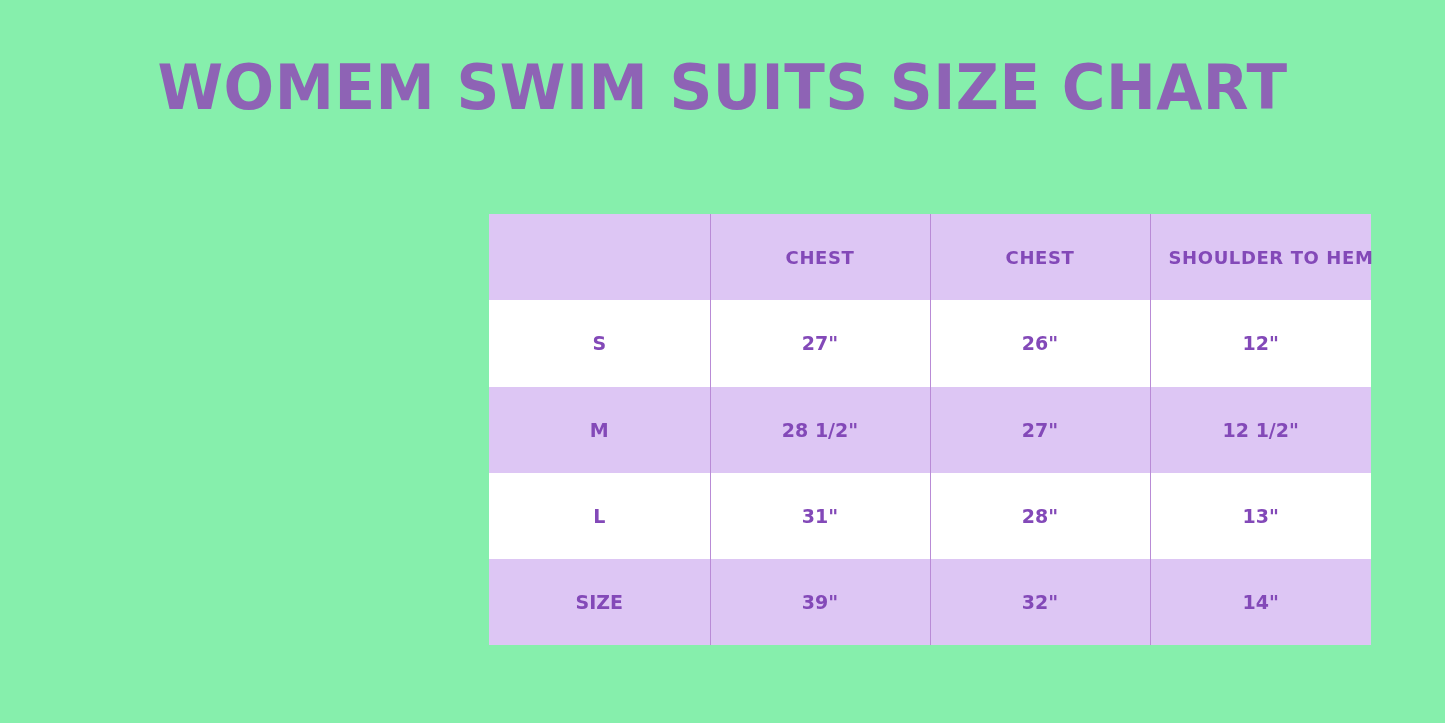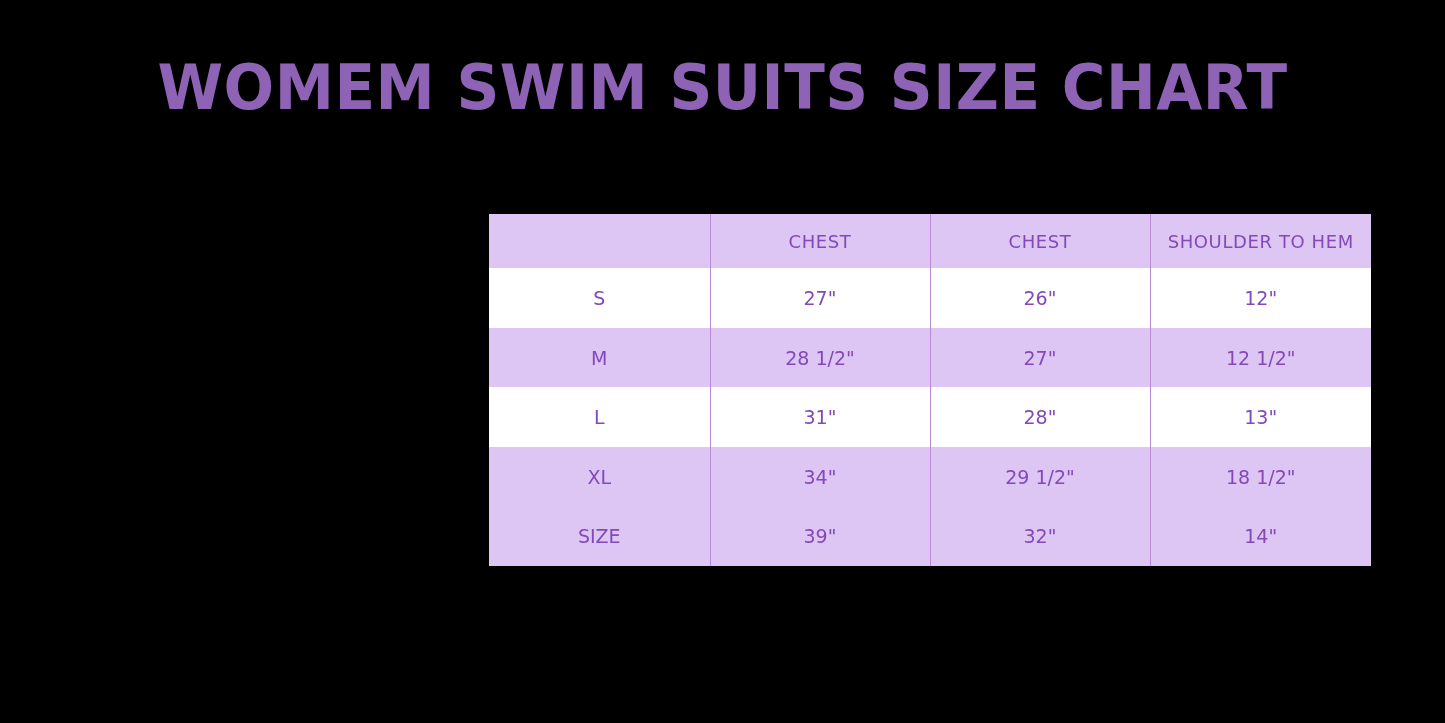--- a/index.html
+++ b/index.html
@@ -11,21 +11,21 @@
     height: 723px;
     background: #ffffff;
     font-family: "Liberation Sans", sans-serif;
     overflow: hidden;
     position: relative;
   }
 
   .page {
     position: absolute;
     inset: 0;
-    background: #000000;
+    background: #86efac;
   }
 
   
   .title {
     position: absolute;
     left: 0;
     right: 0;
     top: 52px;
     text-align: center;
     font-family: "DejaVu Sans", sans-serif;
@@ -55,27 +55,27 @@
     table-layout: fixed;
   }
 
   table.size-table col.c-size  { width: 221px; }
   table.size-table col.c-chest { width: 220px; }
   table.size-table col.c-waist { width: 220px; }
   table.size-table col.c-sth   { width: 221px; }
 
   table.size-table td,
   table.size-table th {
-    padding: 2px;
+    padding: 18px;
     margin: 0;
     height: 50.3px;
     text-align: center;
     vertical-align: middle;
     font-family: "DejaVu Sans", sans-serif;
-    font-weight: normal;
+    font-weight: bold;
     font-size: 19px;
     color: #8349b8;
     border: none;
     border-left: 1.4px solid #b98bd6;
     white-space: nowrap;
   }
 
   table.size-table td:first-child,
   table.size-table th:first-child {
     border-left: none;
@@ -128,26 +128,20 @@
           <td>27"</td>
           <td>12 1/2"</td>
         </tr>
         <tr class="plain">
           <td class="size-cell">L</td>
           <td>31"</td>
           <td>28"</td>
           <td>13"</td>
         </tr>
         <tr class="band">
-          <td class="size-cell">XL</td>
-          <td>34"</td>
-          <td>29 1/2"</td>
-          <td>18 1/2"</td>
-        </tr>
-        <tr class="band">
           <td class="size-cell">SIZE</td>
           <td>39"</td>
           <td>32"</td>
           <td>14"</td>
         </tr>
       </tbody>
     </table>
   </div>
 
 </div>

